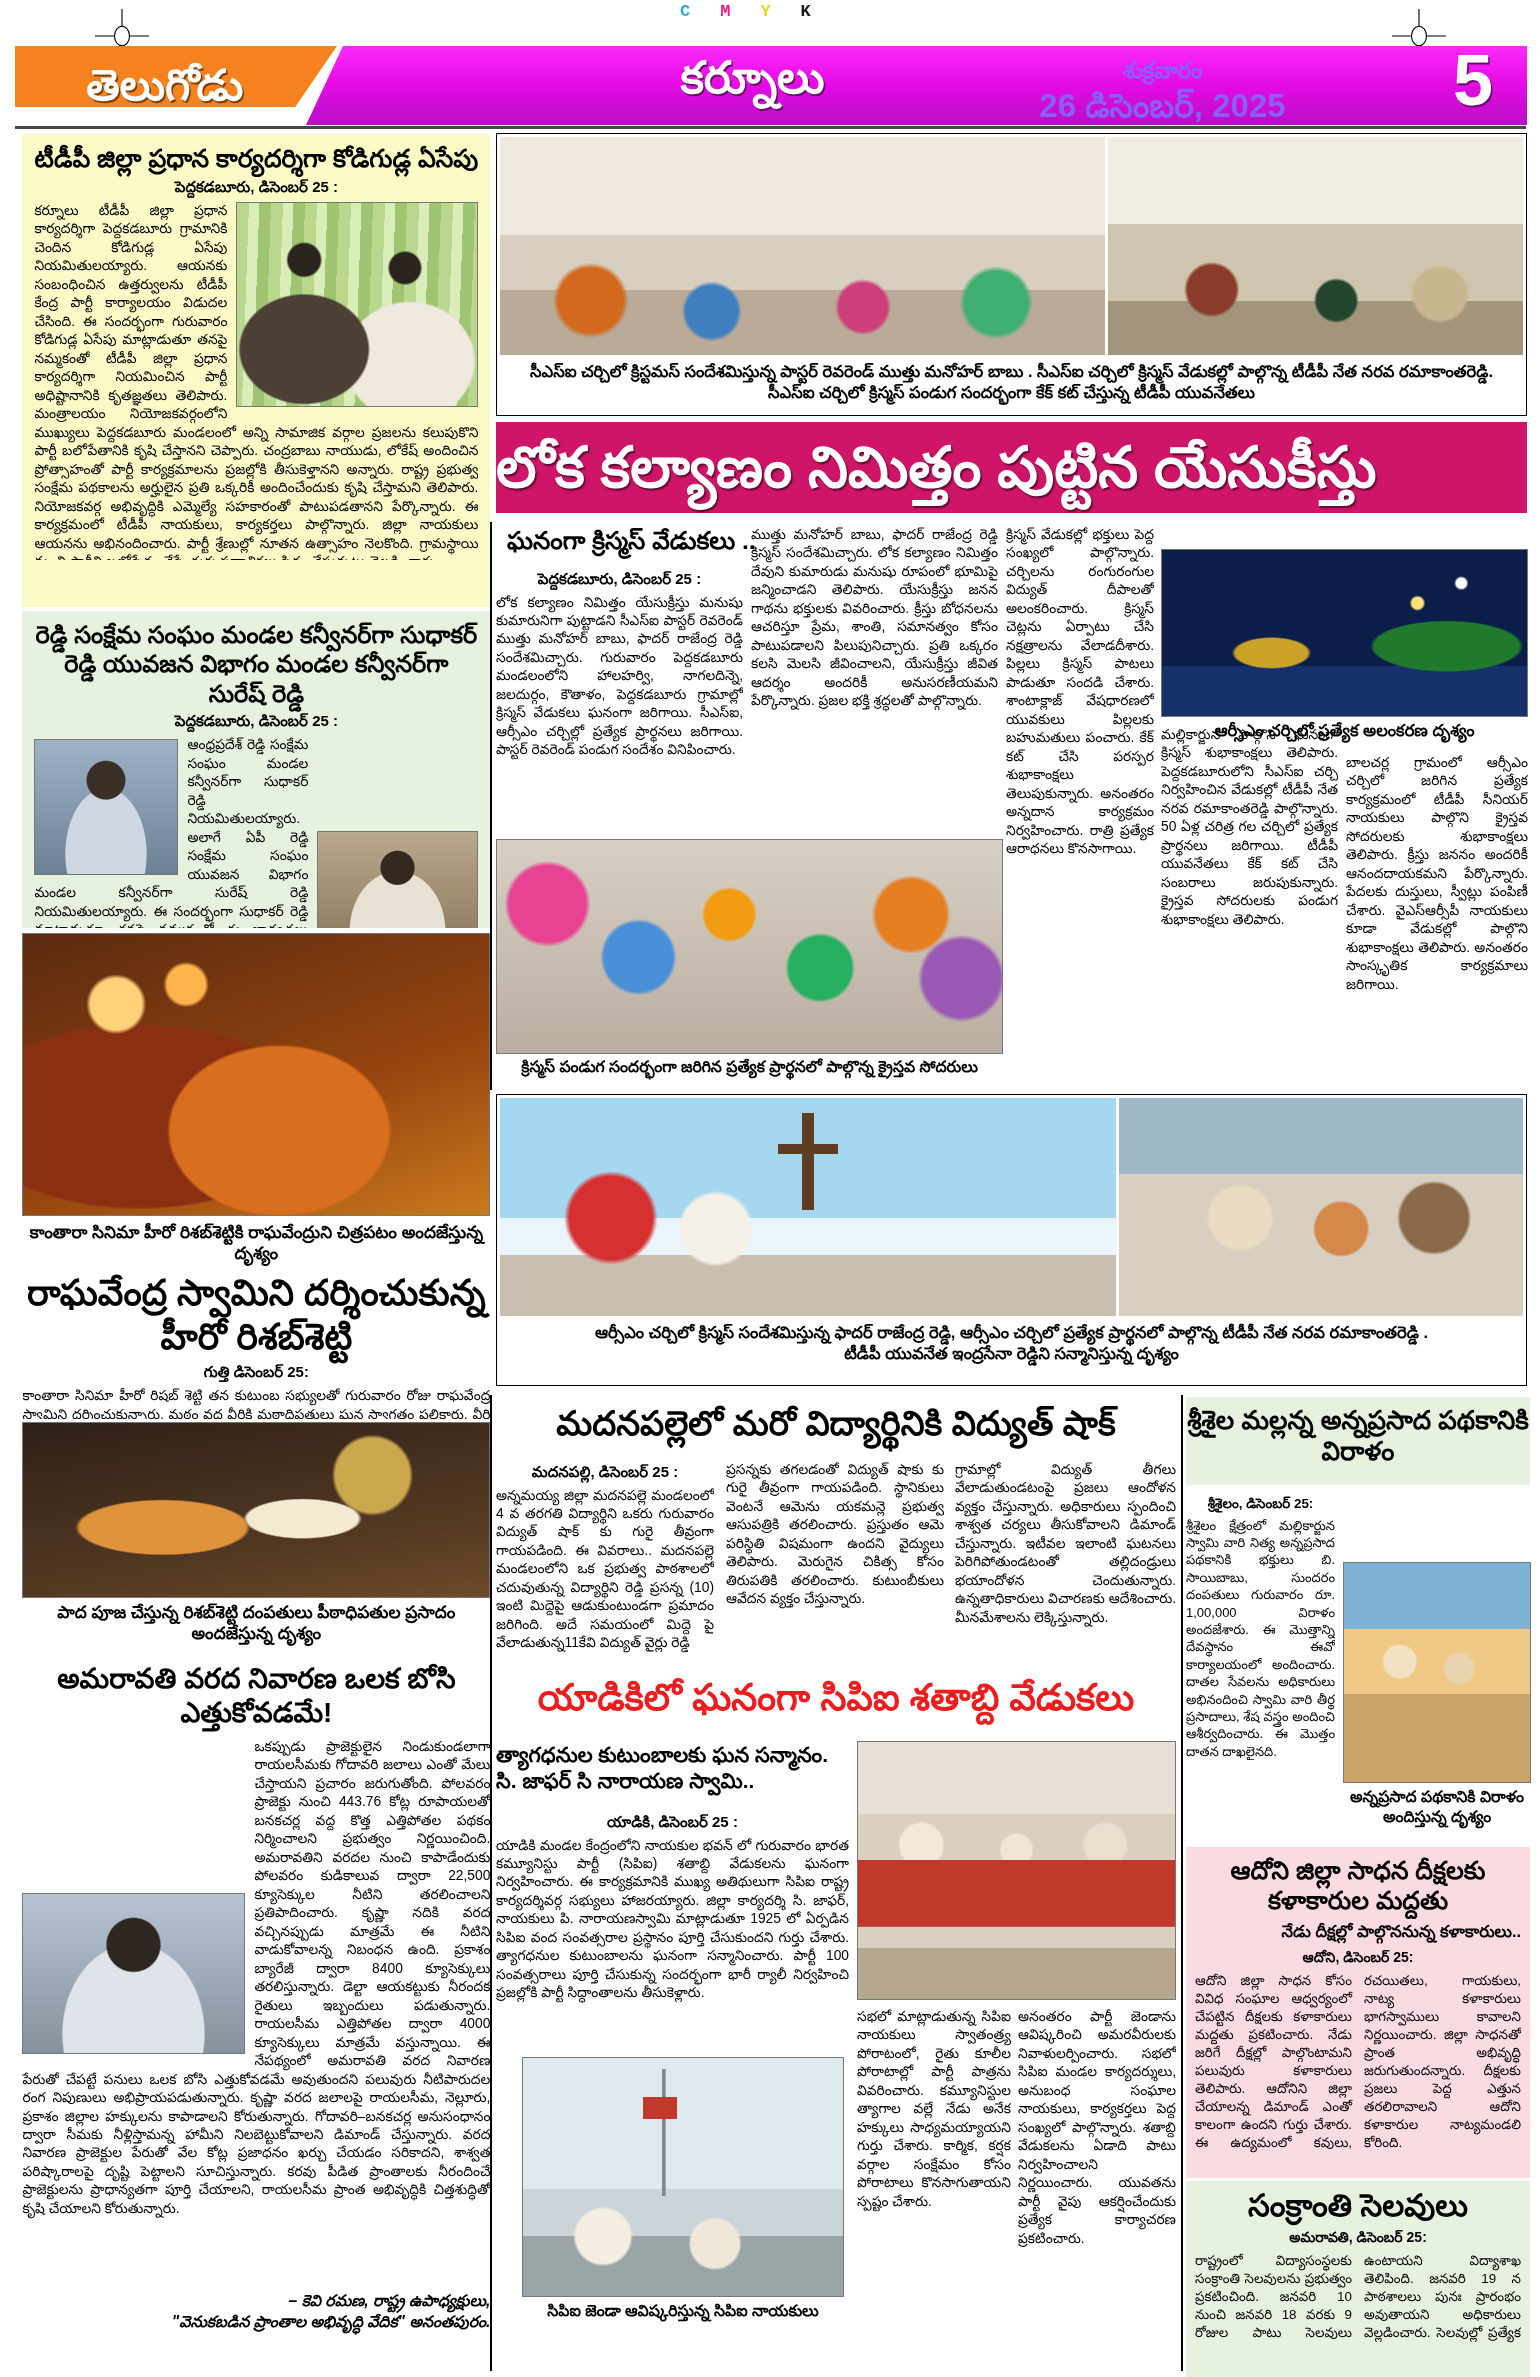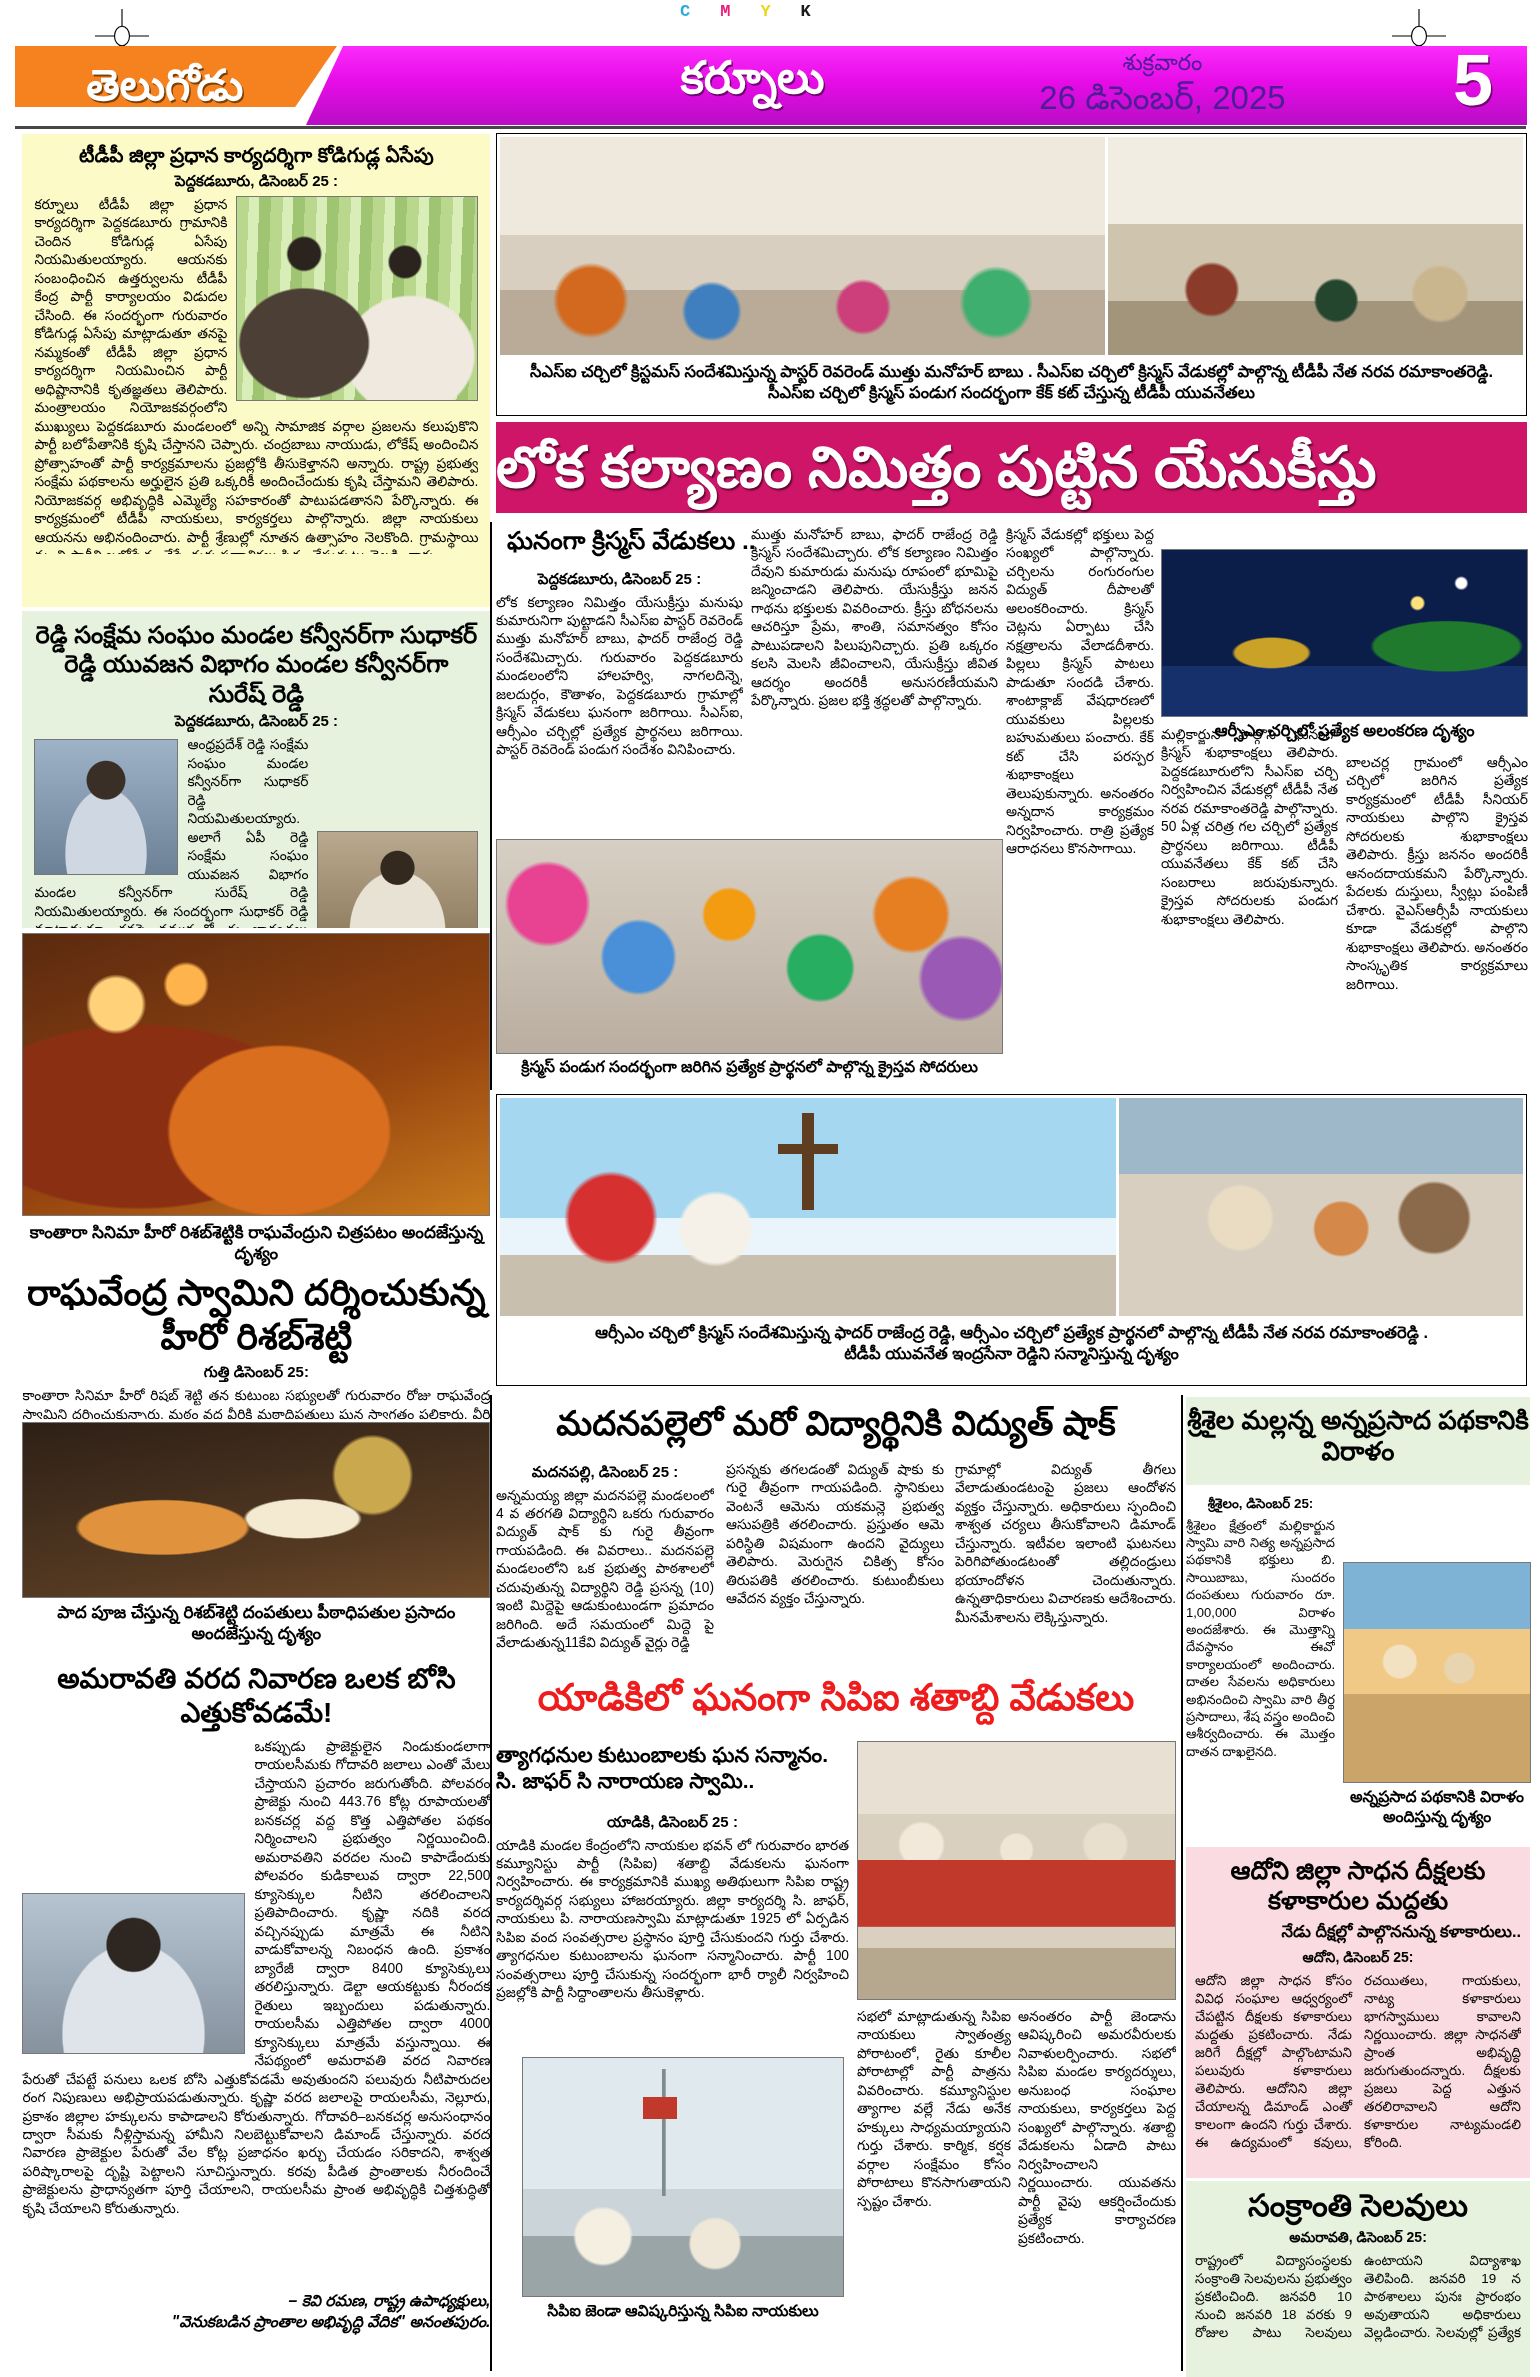--- a/index.html
+++ b/index.html
@@ -17,21 +17,21 @@
   
   .brand-box{left:15px;top:46px;width:322px;height:61px;background:#F5821F;
              clip-path:polygon(0 0,100% 0,87% 100%,0 100%);}
   .brand-txt{width:100%;text-align:center;font-size:43px;font-weight:bold;color:#fff;
              line-height:79px;text-shadow:1.5px 2.2px 0 #7a4106;padding-right:22.4px;box-sizing:border-box;}
   .mag-bar{left:300px;top:46px;width:1227px;height:79px;
            background:linear-gradient(180deg,#fb2bfb 0%,#e70ce7 45%,#b90dc6 100%);
            clip-path:polygon(43px 0,100% 0,100% 100%,6px 100%);}
   .edition{left:566px;top:52px;width:373px;text-align:center;font-size:45px;font-weight:bold;
            color:#fff;text-shadow:1.5px 2.2px 0 #6d086d;}
-  .dateblk{left:1036px;top:49px;width:253px;text-align:center;color:#4c1d95;font-weight:normal;line-height:1.25;}
+  .dateblk{left:1036px;top:57px;width:253px;text-align:center;color:#8b5cf6;font-weight:bold;line-height:1.25;}
   .dateblk .d1{font-size:22.4px;} .dateblk .d2{font-size:33px;}
   .pageno{left:1453px;top:39px;font-size:72px;font-weight:bold;color:#fff;text-shadow:1.5px 2.2px 0 #6d086d;}
   .mast-rule{left:15px;top:126px;width:1511px;height:3px;background:#474747;}
   
   .cmyk{left:680px;top:1.5px;font-family:"Liberation Mono",monospace;font-size:17px;font-weight:bold;letter-spacing:30px;}
   .cmyk .c{color:#29ABE2;} .cmyk .m{color:#EC1E79;} .cmyk .y{color:#E8D81C;} .cmyk .k{color:#1a1a1a;}
   
   .bg-yellow{background:#FCFBC7;} .bg-green{background:#E6F1DE;} .bg-pink{background:#FBDBE2;}
   .banner{background:#CE1567;color:#fff;font-weight:bold;text-align:left;
           font-size:57px;line-height:91px;text-shadow:1.5px 2.2px 1.5px #5e0a30;}
@@ -81,21 +81,21 @@
   <div class="abs mag-bar"></div>
   <div class="abs edition">కర్నూలు</div>
   <div class="abs dateblk">
     <div class="d1">శుక్రవారం</div>
     <div class="d2">26 డిసెంబర్, 2025</div>
   </div>
   <div class="abs pageno">5</div>
   <div class="abs mast-rule"></div>
 
   <div class="abs bg-yellow" style="left:22.4px;top:134px;width:468px;height:473px;padding:9px 12px;box-sizing:border-box;overflow:hidden">
-    <div class="hl" style="font-size:20px">టీడీపీ జిల్లా ప్రధాన కార్యదర్శిగా కోడిగుడ్ల ఏసేపు</div>
+    <div class="hl" style="font-size:25px">టీడీపీ జిల్లా ప్రధాన కార్యదర్శిగా కోడిగుడ్ల ఏసేపు</div>
     <div class="dateline">పెద్దకడబూరు, డిసెంబర్ 25 :</div>
     <div class="body-txt" style="height:358px">
       <div class="photo p1 float-r" style="width:240px;height:203px"></div>
       <span>కర్నూలు టీడీపీ జిల్లా ప్రధాన కార్యదర్శిగా పెద్దకడబూరు గ్రామానికి చెందిన కోడిగుడ్ల ఏసేపు నియమితులయ్యారు. ఆయనకు సంబంధించిన ఉత్తర్వులను టీడీపీ కేంద్ర పార్టీ కార్యాలయం విడుదల చేసింది. ఈ సందర్భంగా గురువారం కోడిగుడ్ల ఏసేపు మాట్లాడుతూ తనపై నమ్మకంతో టీడీపీ జిల్లా ప్రధాన కార్యదర్శిగా నియమించిన పార్టీ అధిష్టానానికి కృతజ్ఞతలు తెలిపారు. మంత్రాలయం నియోజకవర్గంలోని ముఖ్యులు పెద్దకడబూరు మండలంలో అన్ని సామాజిక వర్గాల ప్రజలను కలుపుకొని పార్టీ బలోపేతానికి కృషి చేస్తానని చెప్పారు. చంద్రబాబు నాయుడు, లోకేష్ అందించిన ప్రోత్సాహంతో పార్టీ కార్యక్రమాలను ప్రజల్లోకి తీసుకెళ్తానని అన్నారు. రాష్ట్ర ప్రభుత్వ సంక్షేమ పథకాలను అర్హులైన ప్రతి ఒక్కరికీ అందించేందుకు కృషి చేస్తామని తెలిపారు. నియోజకవర్గ అభివృద్ధికి ఎమ్మెల్యే సహకారంతో పాటుపడతానని పేర్కొన్నారు. ఈ కార్యక్రమంలో టీడీపీ నాయకులు, కార్యకర్తలు పాల్గొన్నారు. జిల్లా నాయకులు ఆయనను అభినందించారు. పార్టీ శ్రేణుల్లో నూతన ఉత్సాహం నెలకొంది. గ్రామస్థాయి నుంచి పార్టీని బలోపేతం చేసేందుకు ప్రణాళికలు సిద్ధం చేస్తున్నట్లు వెల్లడించారు.</span>
     </div>
   </div>
 
   <div class="abs bg-green" style="left:22.4px;top:611px;width:468px;height:317px;padding:9px 12px;box-sizing:border-box;overflow:hidden">
     <div class="hl" style="font-size:24px">రెడ్డి సంక్షేమ సంఘం మండల కన్వీనర్‌గా సుధాకర్ రెడ్డి యువజన విభాగం మండల కన్వీనర్‌గా సురేష్ రెడ్డి</div>
     <div class="dateline">పెద్దకడబూరు, డిసెంబర్ 25 :</div>

